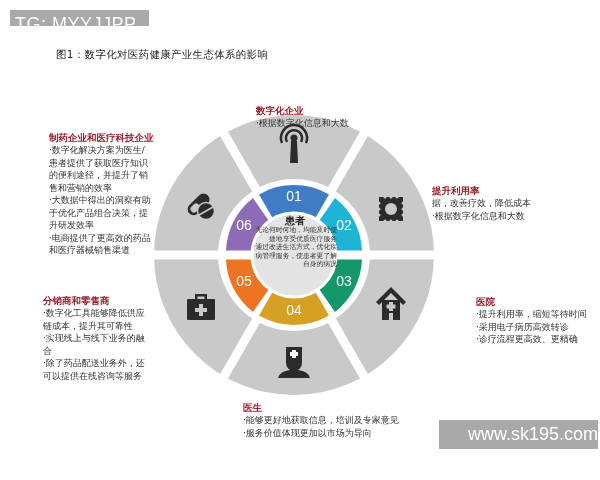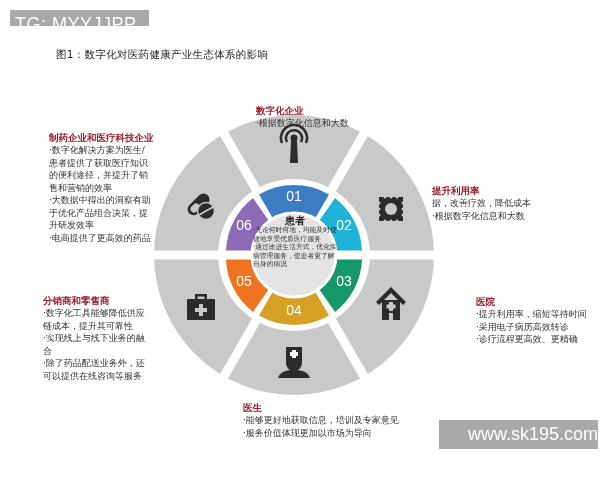--- a/index.html
+++ b/index.html
@@ -7,21 +7,21 @@
          font-family: "DejaVu Sans", "Liberation Sans", sans-serif; color:#333; }
   .wm { position:absolute; background:#a9a9a9; color:#fff; font-family:"Liberation Sans", sans-serif; }
   .wm-top { left:10px; top:10px; width:139px; height:16px; font-size:18px; line-height:29px; padding-left:5px; box-sizing:border-box; letter-spacing:0.5px; }
   .wm-bot { left:439px; top:420px; width:159px; height:29px; font-size:18px; line-height:29px; text-align:right; }
   .fig-title { position:absolute; left:40px; top:48px; font-size:10.5px; color:#222; letter-spacing:0.3px;padding-left:16px; }
   .block { position:absolute; font-size:9px; line-height:12.5px; color:#333; }
   .block .h { color:#9b1c2c; font-weight:bold; font-size:9.5px; line-height:13px; }
   svg.wheel { position:absolute; left:0; top:0; }
   .center-text { position:absolute; left:253px; top:215px; width:84px; text-align:center; font-size:6.8px; line-height:8.6px; color:#333; }
   .center-text .ct { font-weight:bold; font-size:10px; line-height:11px; color:#222; }
-  .center-text .cl { text-align:left; }
+  .center-text .cl { text-align:right; }
 </style>
 </head>
 <body>
 
 <div class="wm wm-top">TG: MYYJJPP</div>
 
 <div class="fig-title">图1：数字化对医药健康产业生态体系的影响</div>
 
 <svg class="wheel" width="600" height="480" viewBox="0 0 600 480">
 
@@ -126,20 +126,21 @@
 <div class="block" style="left:49px; top:131px; width:125px;">
   <div class="h">制药企业和医疗科技企业</div>
   <div>·数字化解决方案为医生/</div>
   <div>患者提供了获取医疗知识</div>
   <div>的便利途径，并提升了销</div>
   <div>售和营销的效率</div>
   <div>·大数据中得出的洞察有助</div>
   <div>于优化产品组合决策，提</div>
   <div>升研发效率</div>
   <div>·电商提供了更高效的药品</div>
+  <div>和医疗器械销售渠道</div>
 </div>
 
 <div class="block" style="left:432px; top:184px;">
   <div class="h">提升利用率</div>
   <div>据，改善疗效，降低成本</div>
   <div>·根据数字化信息和大数</div>
 </div>
 
 <div class="block" style="left:432px; top:295px;margin-left:44px;">
   <div class="h">医院</div>

